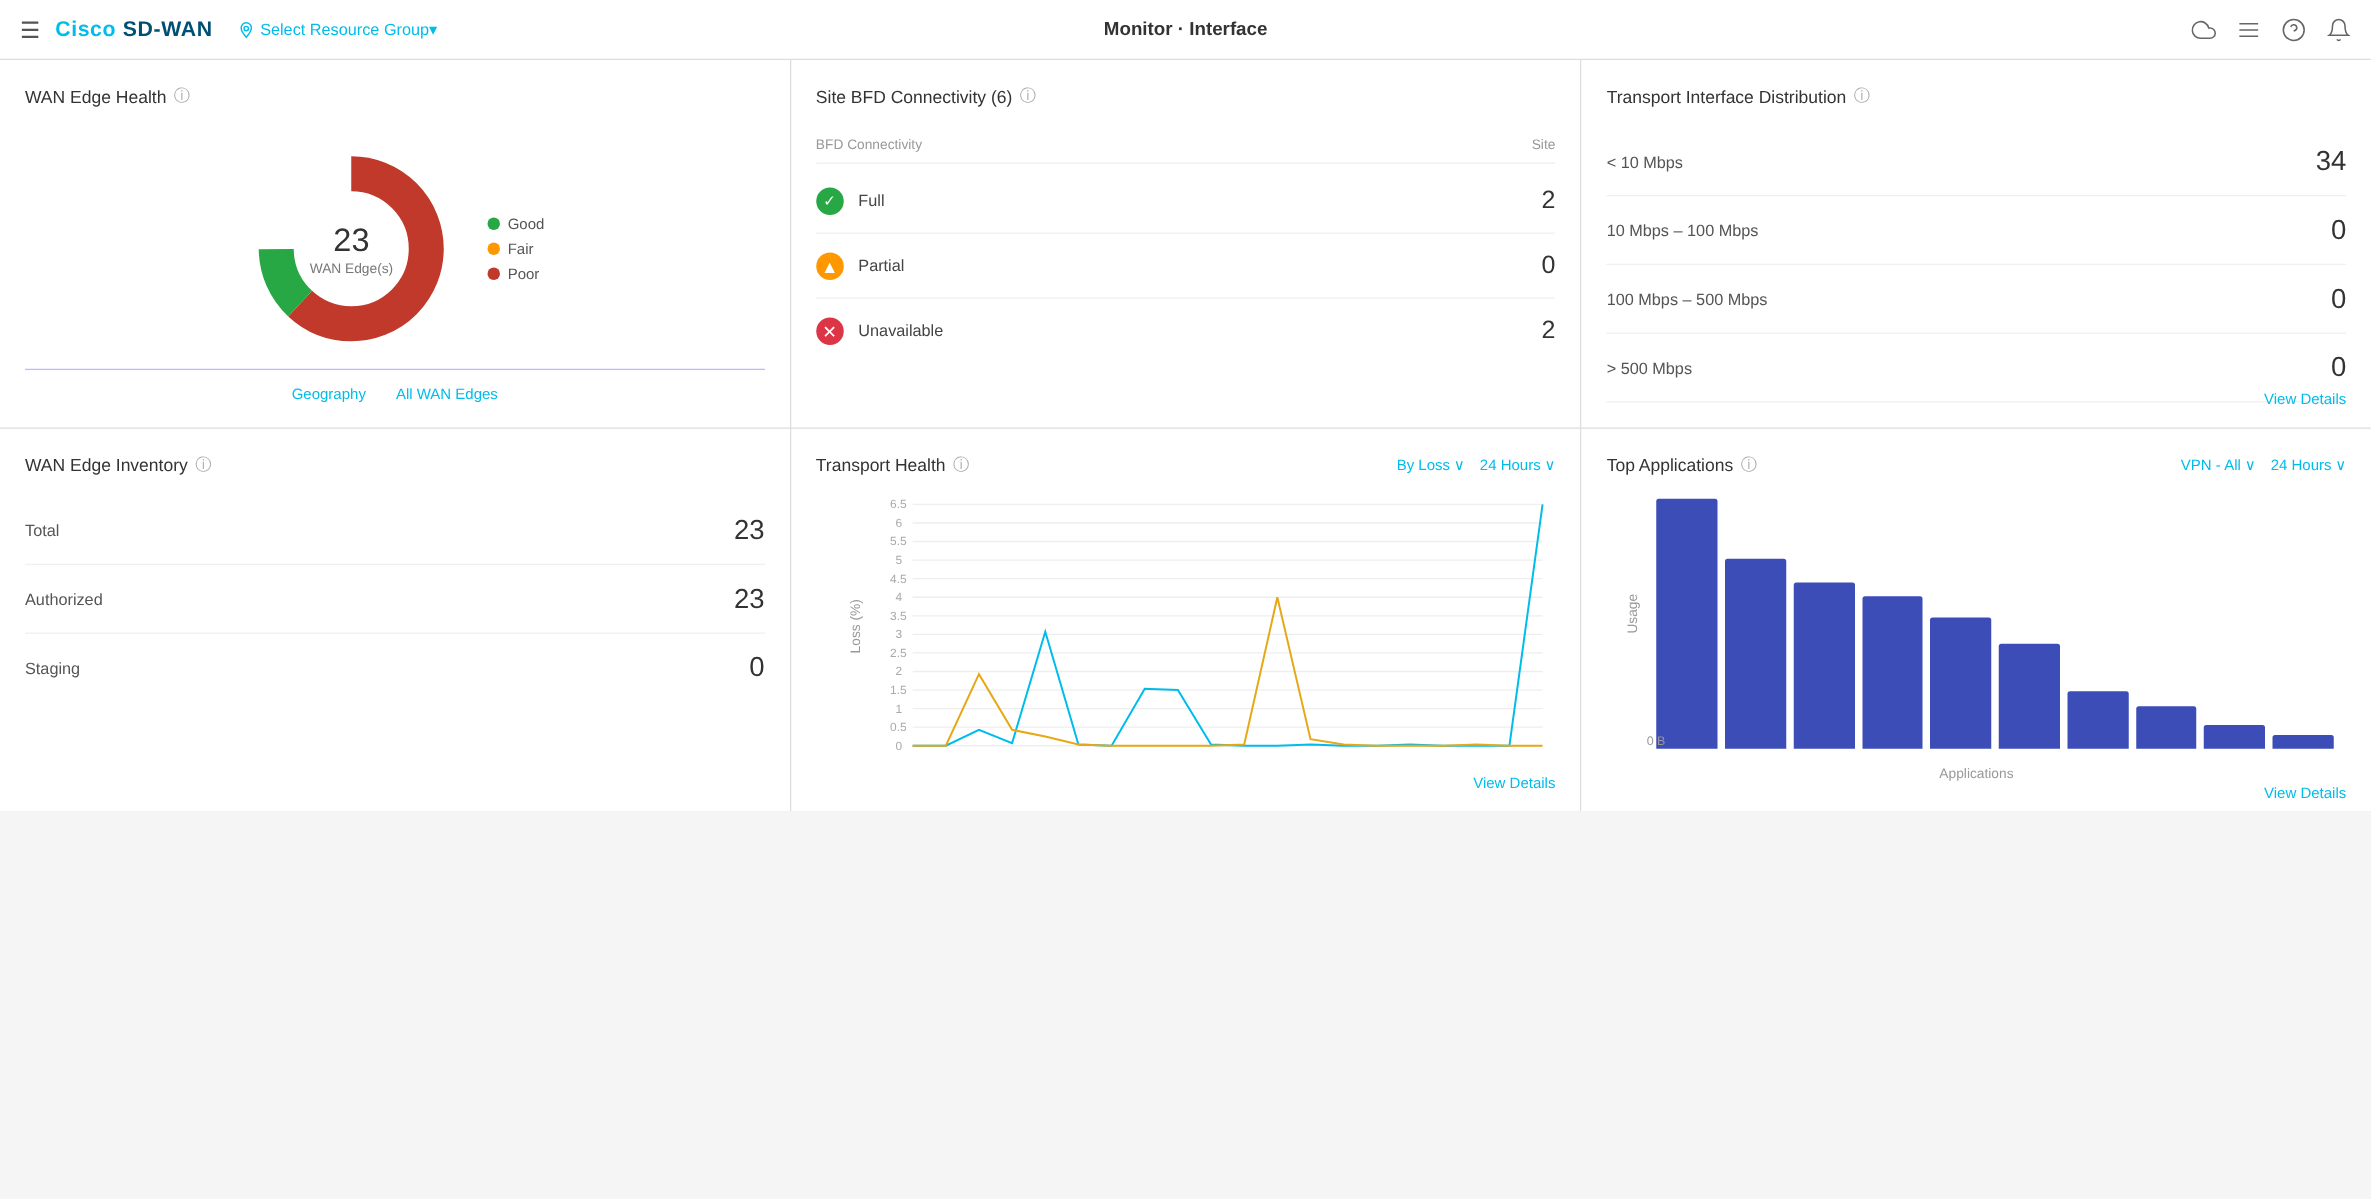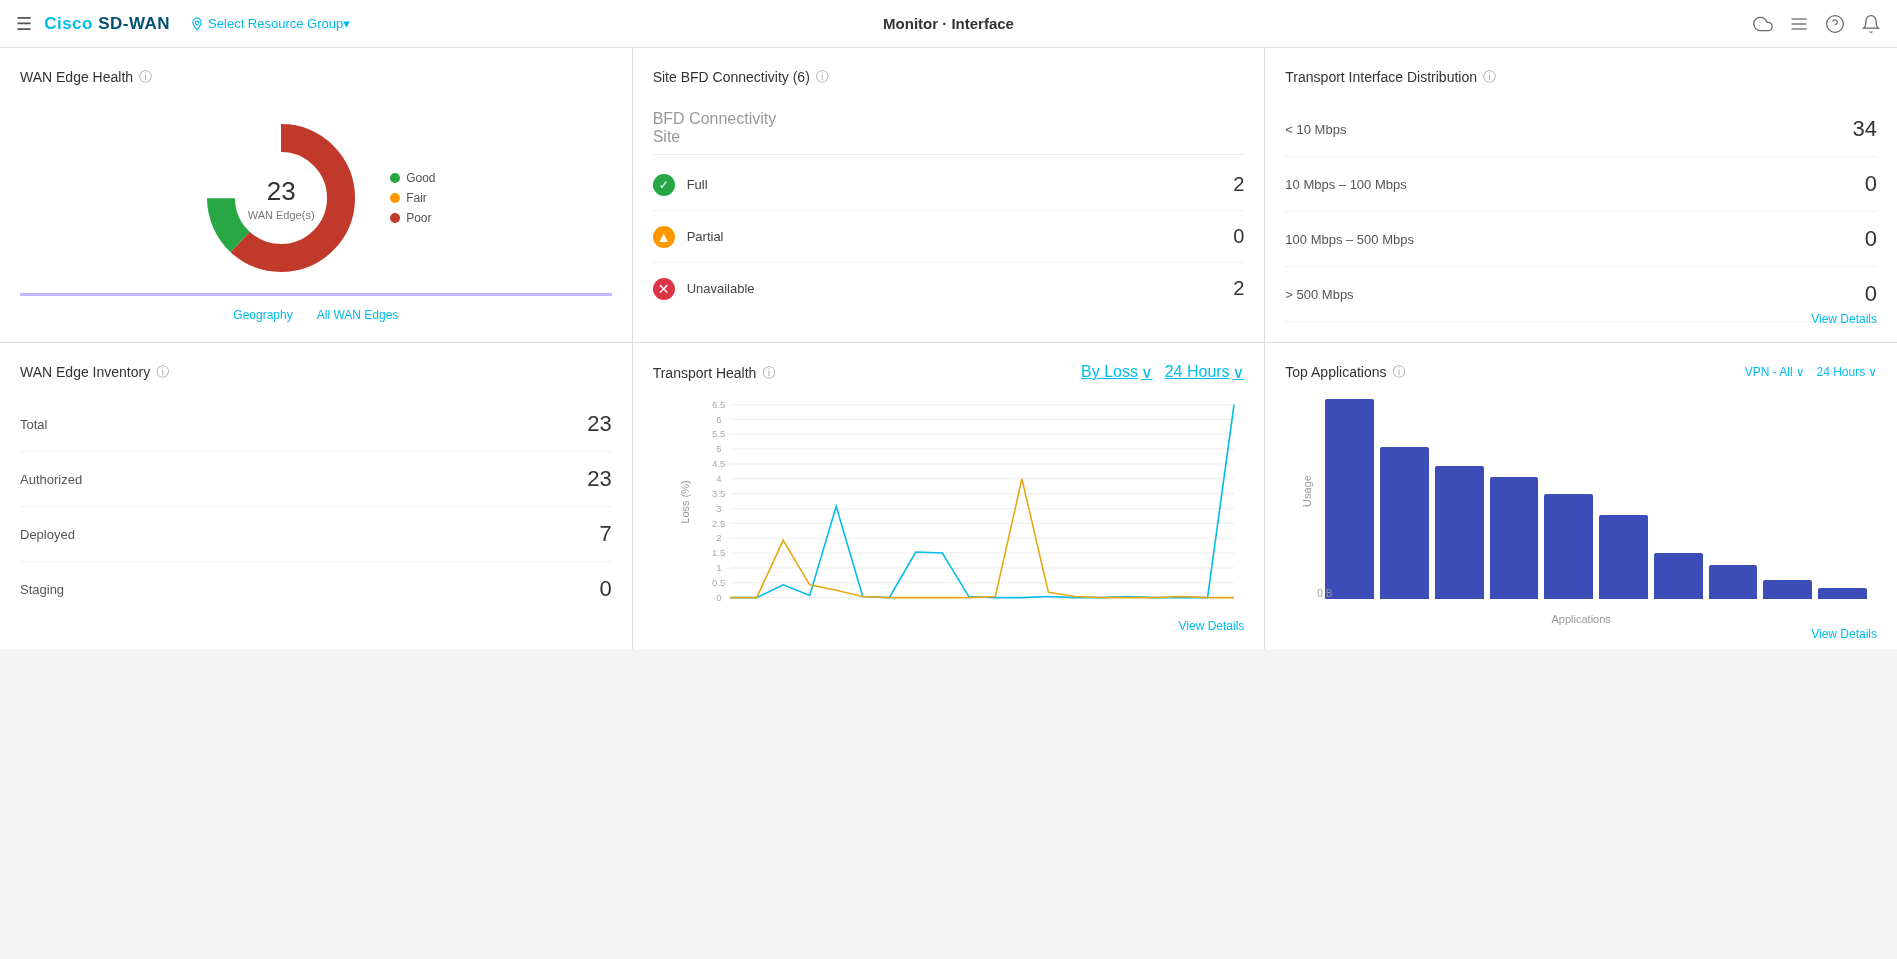--- a/index.html
+++ b/index.html
@@ -36,26 +36,26 @@
     
     .wan-health-card { display: flex; flex-direction: column; }
     .donut-section { display: flex; align-items: center; justify-content: center; gap: 24px; flex: 1; padding: 10px 0; }
     .donut-container { position: relative; width: 170px; height: 170px; }
     .donut-label { position: absolute; top: 50%; left: 50%; transform: translate(-50%, -50%); text-align: center; }
     .donut-label .num { font-size: 26px; font-weight: 300; color: #333; }
     .donut-label .sub { font-size: 11px; color: #777; margin-top: 2px; }
     .legend { display: flex; flex-direction: column; gap: 6px; }
     .legend-item { display: flex; align-items: center; gap: 6px; font-size: 12px; color: #555; }
     .legend-dot { width: 10px; height: 10px; border-radius: 50%; }
-    .card-footer { display: flex; justify-content: center; gap: 24px; padding-top: 12px; border-top: 3px solid #c4b5fd; margin-top: auto; }
+    .card-footer { display: flex; justify-content: center; gap: 24px; padding-top: 12px; border-top: 1px solid #c4b5fd; margin-top: auto; }
     .card-footer a { color: #00bceb; font-size: 12px; cursor: pointer; text-decoration: none; }
 
     
     .bfd-card {}
-    .bfd-header-row { display: flex; justify-content: space-between; padding: 8px 0; border-bottom: 1px solid #eee; font-size: 16px; color: #999; margin-bottom: 4px; flex-direction: column; }
+    .bfd-header-row { display: flex; justify-content: space-between; padding: 8px 0; border-bottom: 1px solid #eee; font-size: 11px; color: #999; margin-bottom: 4px; }
     .bfd-row { display: flex; align-items: center; padding: 14px 0; border-bottom: 1px solid #f0f0f0; }
     .bfd-row:last-child { border-bottom: none; }
     .bfd-icon { width: 22px; height: 22px; border-radius: 50%; display: flex; align-items: center; justify-content: center; margin-right: 12px; font-size: 12px; flex-shrink: 0; }
     .bfd-icon.full { background: #28a745; color: #fff; }
     .bfd-icon.partial { background: #ff9800; color: #fff; font-size: 14px; }
     .bfd-icon.unavail { background: #dc3545; color: #fff; font-size: 14px; }
     .bfd-label { flex: 1; font-size: 13px; color: #444; }
     .bfd-value { font-size: 20px; font-weight: 300; color: #333; width: 40px; text-align: right; }
 
     
@@ -70,21 +70,21 @@
     .inventory-card {}
     .inv-row { display: flex; align-items: center; justify-content: space-between; padding: 14px 0; border-bottom: 1px solid #f0f0f0; }
     .inv-row:last-child { border-bottom: none; }
     .inv-label { font-size: 13px; color: #555; }
     .inv-value { font-size: 22px; font-weight: 300; color: #333; }
 
     
     .transport-health-card { position: relative; }
     .th-header { display: flex; align-items: center; justify-content: space-between; margin-bottom: 8px; }
     .th-controls { display: flex; gap: 12px; align-items: center; }
-    .th-control-btn { color: #00bceb; font-size: 16px; cursor: pointer; display: flex; align-items: flex-start; gap: 3px; text-decoration: underline; }
+    .th-control-btn { color: #00bceb; font-size: 12px; cursor: pointer; display: flex; align-items: flex-end; gap: 3px; }
 
     
     .top-apps-card { position: relative; }
     .ta-header { display: flex; align-items: center; justify-content: space-between; margin-bottom: 8px; }
     .ta-controls { display: flex; gap: 12px; align-items: center; }
     .ta-control-btn { color: #00bceb; font-size: 12px; cursor: pointer; display: flex; align-items: center; gap: 3px; }
   </style>
 </head>
 <body>
 
@@ -220,24 +220,20 @@
       <span>WAN Edge Inventory</span>
       <span class="info-icon">ⓘ</span>
     </div>
     <div class="inv-row">
       <span class="inv-label">Total</span>
       <span class="inv-value">23</span>
     </div>
     <div class="inv-row">
       <span class="inv-label">Authorized</span>
       <span class="inv-value">23</span>
-    </div>
-    <div class="inv-row">
-      <span class="inv-label">Deployed</span>
-      <span class="inv-value">7</span>
     </div>
     <div class="inv-row">
       <span class="inv-label">Staging</span>
       <span class="inv-value">0</span>
     </div>
   </div>
 
   <div class="card transport-health-card">
     <div class="th-header">
       <div class="card-title" style="margin-bottom:0">

